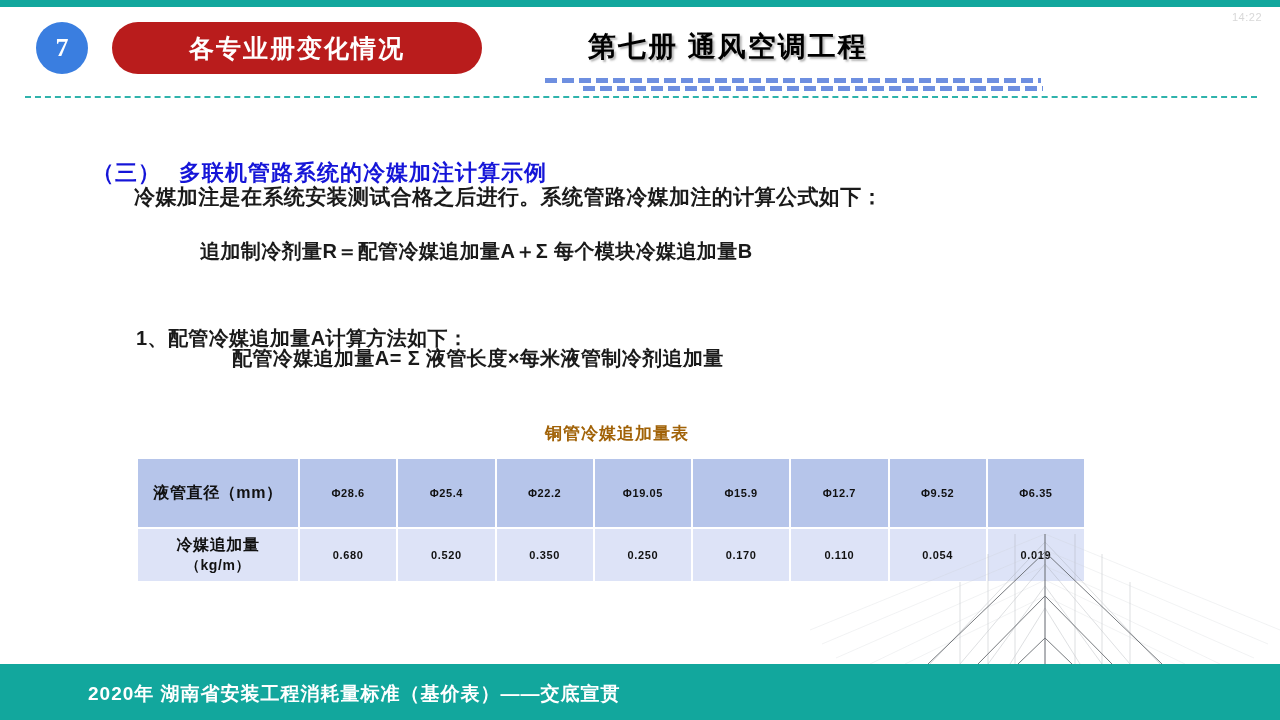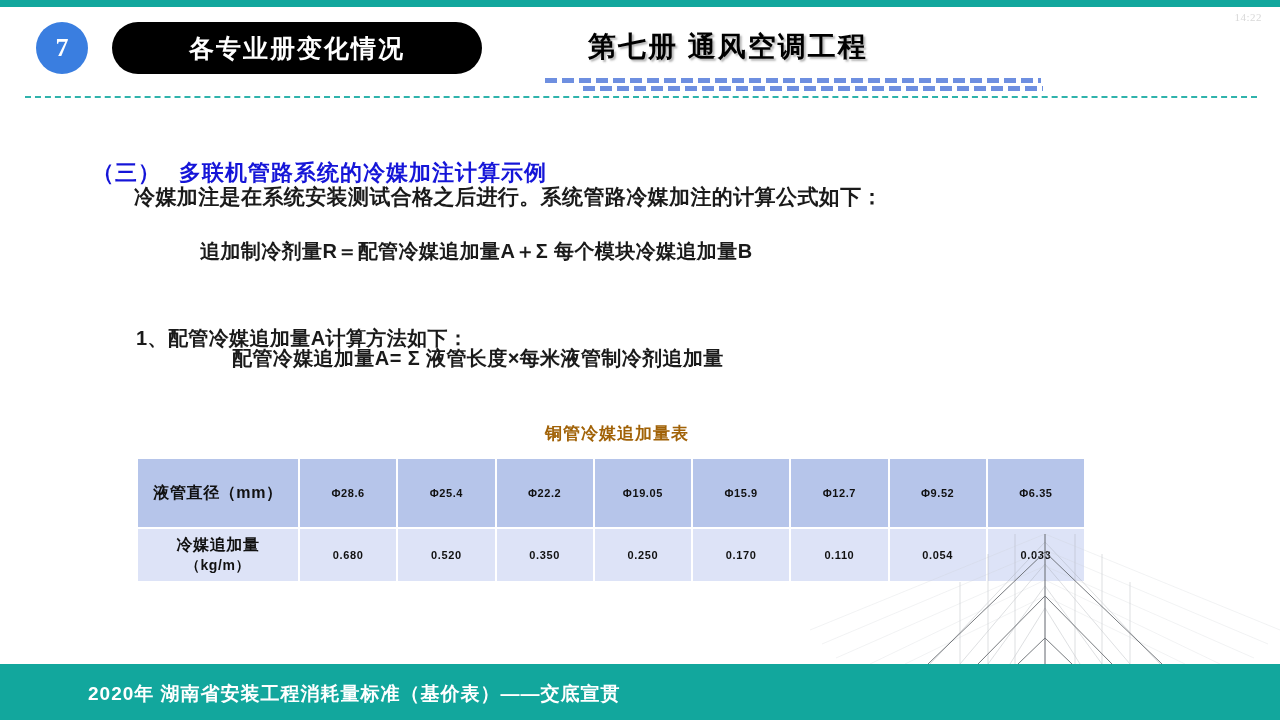--- a/index.html
+++ b/index.html
@@ -48,21 +48,20 @@
   .watermark svg { display:block; }
 
   
   .timestamp {
     position: absolute;
     right: 18px;
     top: 11px;
     font-size: 11px;
     color: #d8d8d8;
     letter-spacing: 0.5px;
-    font-family: Liberation Serif, serif;
   }
   .badge-num {
     position: absolute;
     left: 36px;
     top: 22px;
     width: 52px; height: 52px;
     border-radius: 50%;
     background: #3a7ee0;
     color: #ffffff;
     font-size: 26px;
@@ -72,21 +71,21 @@
     justify-content: center;
     font-family: "Liberation Serif", "DejaVu Serif", serif;
   }
   .pill-title {
     position: absolute;
     left: 112px;
     top: 22px;
     width: 370px;
     height: 52px;
     border-radius: 26px;
-    background: #000000;
+    background: #b91c1c;
     color: #ffffff;
     font-size: 25px;
     font-weight: bold;
     letter-spacing: 2px;
     display: flex;
     align-items: center;
     justify-content: center;
   }
   .book-title {
     position: absolute;
@@ -251,21 +250,21 @@
         <span>冷媒追加量</span><br>
         <span class="unit">（kg/m）</span>
       </td>
       <td>0.680</td>
       <td>0.520</td>
       <td>0.350</td>
       <td>0.250</td>
       <td>0.170</td>
       <td>0.110</td>
       <td>0.054</td>
-      <td>0.033</td>
+      <td>0.019</td>
     </tr>
   </tbody>
     </table>
 
   <div class="watermark">
     <svg width="470" height="130" viewBox="0 0 470 130" xmlns="http://www.w3.org/2000/svg">
       <g stroke="#9aa0a6" stroke-width="0.6" fill="none" opacity="0.55">
         <line x1="235" y1="0" x2="235" y2="130"></line>
         <line x1="235" y1="8" x2="120" y2="130"></line>
         <line x1="235" y1="8" x2="350" y2="130"></line>

